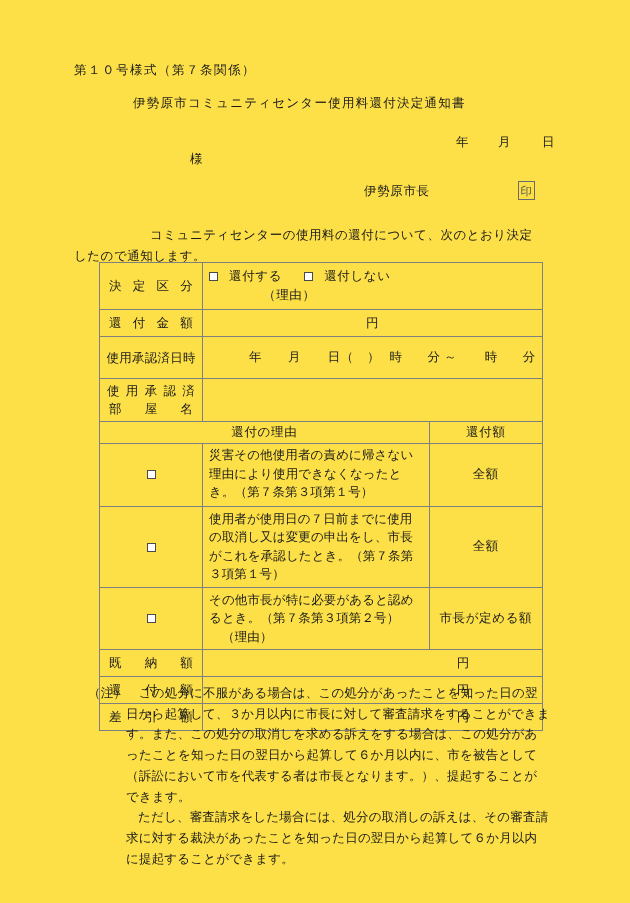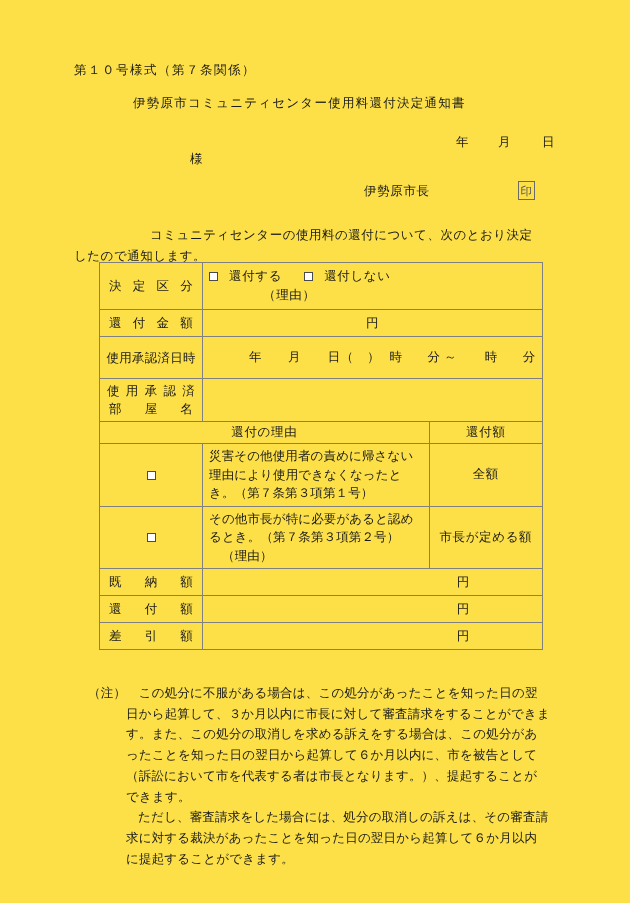--- a/index.html
+++ b/index.html
@@ -176,21 +176,21 @@
   
   .sub-head { height: 21px; text-align: center; }
   .c-check { width: 30px; text-align: center; }
   .c-reason { }
   .c-amount { width: 76px; text-align: center; }
   .c-reason .txt {
     line-height: 18.5px;
     padding: 3px 5px 3px 6px;
     letter-spacing: 0.01em;
   }
-  .sub-row-1 { height: 40px; }
+  .sub-row-1 { height: 40px; font-family: Liberation Mono, monospace; }
   .sub-row-2 { height: 58px; }
   .sub-row-3 { height: 58px; }
   .indent-reason { display: inline-block; padding-left: 13px; }
 
   
   .note {
     left: 88px;
     top: 683px;
     width: 462px;
     font-size: 12.5px;
@@ -308,20 +308,29 @@
       <tr class="sub-row-1">
         <td class="c-check">
           <span class="cb" style="margin:0;"></span>
         </td>
         <td colspan="2" class="c-reason">
           <div class="txt">災害その他使用者の責めに帰さない理由により使用できなくなったとき。（第７条第３項第１号）</div>
         </td>
         <td class="c-amount">全額</td>
       </tr>
 
+      <tr class="sub-row-2">
+        <td class="c-check">
+          <span class="cb" style="margin:0;"></span>
+        </td>
+        <td colspan="2" class="c-reason">
+          <div class="txt">使用者が使用日の７日前までに使用の取消し又は変更の申出をし、市長がこれを承認したとき。（第７条第３項第１号）</div>
+        </td>
+        <td class="c-amount">全額</td>
+      </tr>
 
       <tr class="sub-row-3">
         <td class="c-check">
           <span class="cb" style="margin:0;"></span>
         </td>
         <td colspan="2" class="c-reason">
           <div class="txt">
             <span>その他市長が特に必要があると認めるとき。（第７条第３項第２号）</span>
             <span class="indent-reason">（理由）</span>
           </div>

